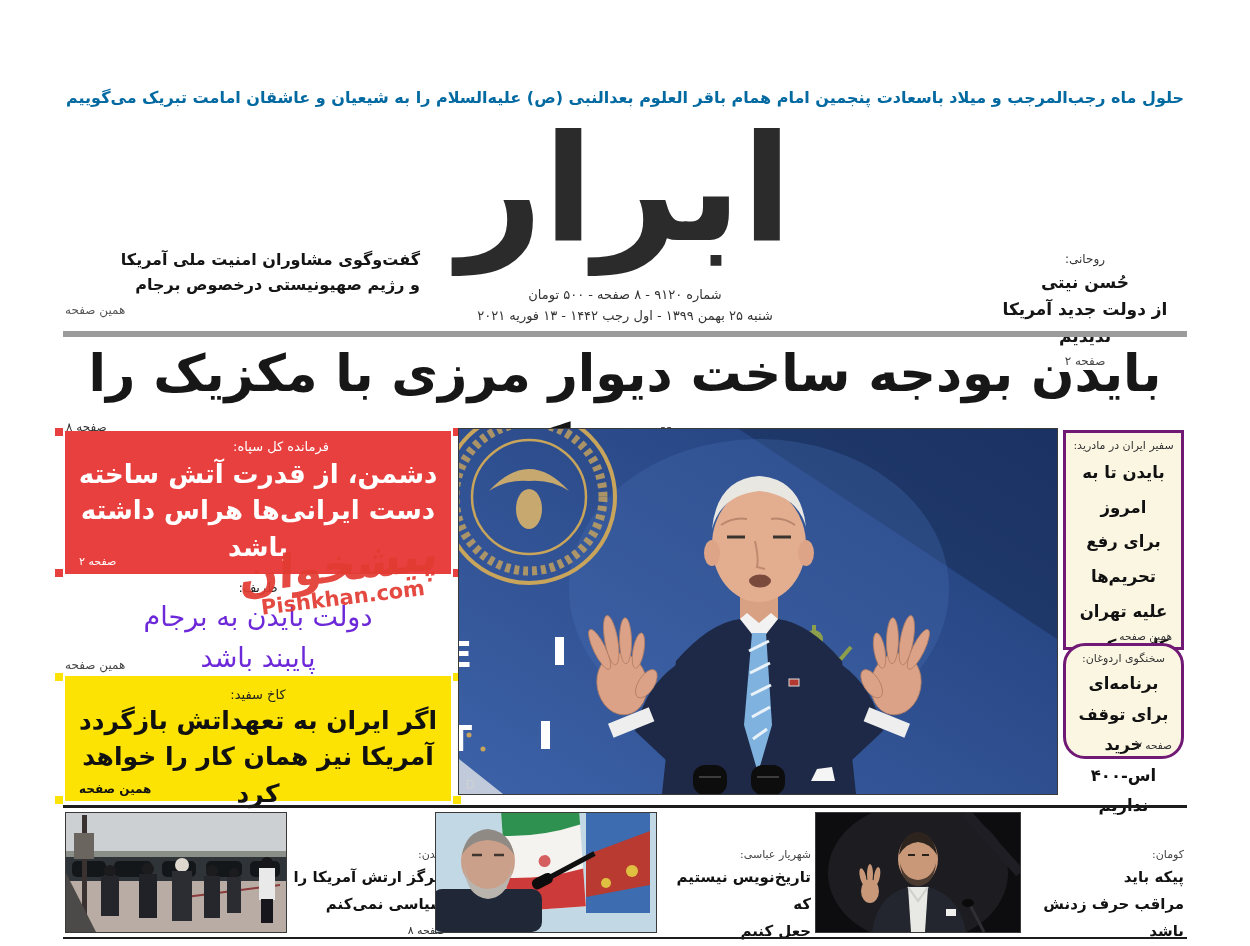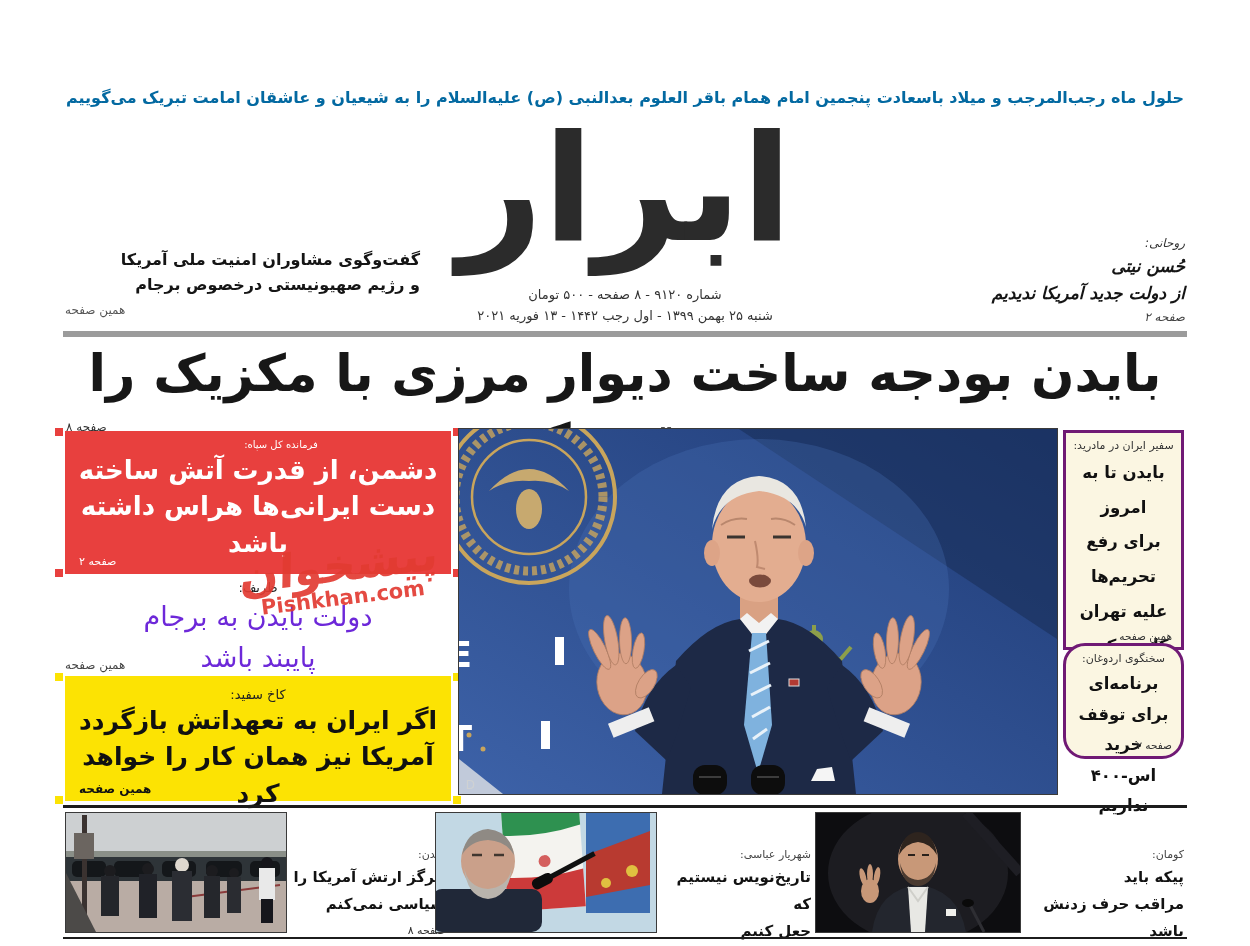--- a/index.html
+++ b/index.html
@@ -13,34 +13,34 @@
 
   
   .masthead{top:104px;left:0;width:100%;text-align:center;font-size:148px;font-weight:bold;color:#2b2b2b;line-height:1.15;letter-spacing:2px;}
   .issue-line{top:287px;left:0;width:100%;text-align:center;font-size:13px;color:#333;}
   .date-line{top:308px;left:0;width:100%;text-align:center;font-size:13px;color:#333;}
 
   
   .teaser-left{top:248px;left:65px;width:355px;}
   .teaser-left .t-title{font-size:16px;font-weight:bold;color:#151515;line-height:1.55;text-align:right;}
   .teaser-left .t-ref{font-size:12px;color:#555;text-align:left;margin-top:5px;}
-  .teaser-right{top:236px;left:985px;width:200px;text-align:right;font-style:italic;}
+  .teaser-right{top:252px;left:985px;width:200px;text-align:center;}
   .teaser-right .t-kicker{font-size:12px;color:#333;margin-bottom:3px;}
   .teaser-right .t-title{font-size:17px;font-weight:bold;color:#151515;line-height:1.6;}
   .teaser-right .t-ref{font-size:12px;color:#444;margin-top:3px;}
 
   .gray-bar{top:331px;left:63px;width:1124px;height:6px;background:#9b9b9b;}
 
   
   .lead-headline{top:340px;left:63px;width:1124px;text-align:center;font-size:51px;font-weight:800;color:#171717;line-height:1.35;}
   .lead-ref{top:420px;left:66px;font-size:12px;color:#333;}
 
   
   .red-box{top:431px;left:65px;width:386px;height:143px;background:#e8403e;color:#fff;text-align:center;box-sizing:border-box;padding-top:8px;}
-  .red-box .b-kicker{font-size:10px;margin-bottom:2px;padding-left:46px;}
+  .red-box .b-kicker{font-size:13px;margin-bottom:2px;padding-left:46px;}
   .red-box .b-title{font-size:26px;font-weight:bold;line-height:1.4;}
   .red-box .b-ref{position:absolute;bottom:6px;left:14px;font-size:11px;}
   .corner{position:absolute;width:8px;height:8px;}
   .corner.red{background:#e8403e;} .corner.yel{background:#fce303;}
   .c-tl{top:-3px;left:-10px;} .c-tr{top:-3px;right:-10px;}
   .c-bl{bottom:-3px;left:-10px;} .c-br{bottom:-3px;right:-10px;}
 
   
   .zarif{top:580px;left:65px;width:386px;text-align:center;}
   .zarif .b-kicker{font-size:13px;color:#222;margin-bottom:2px;}

